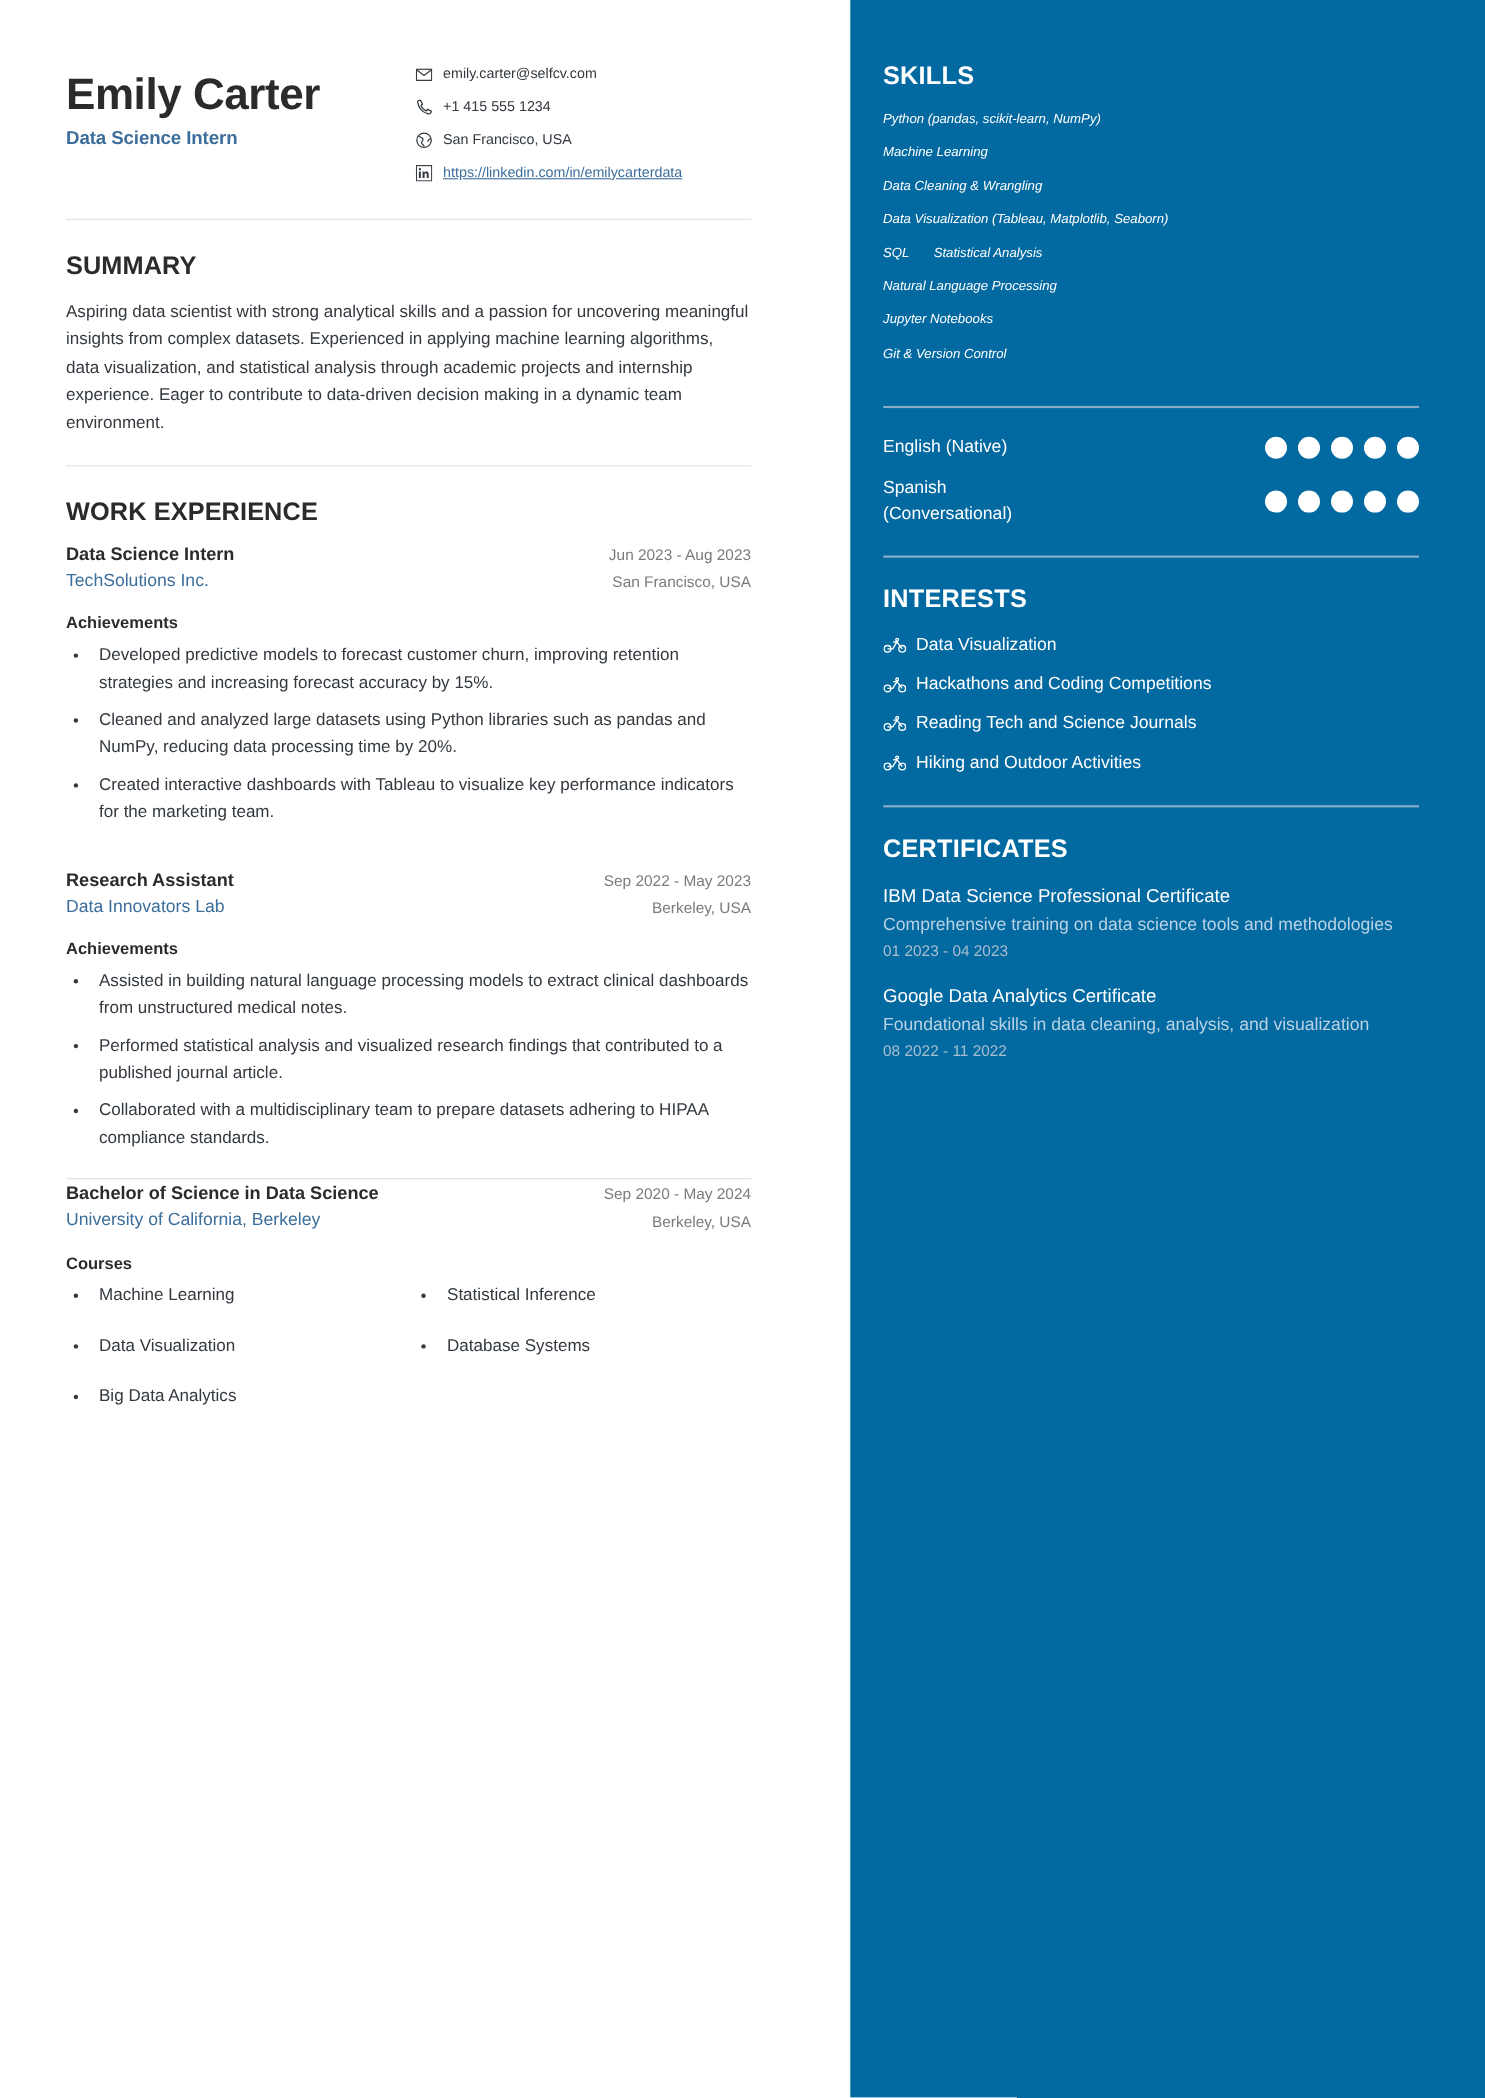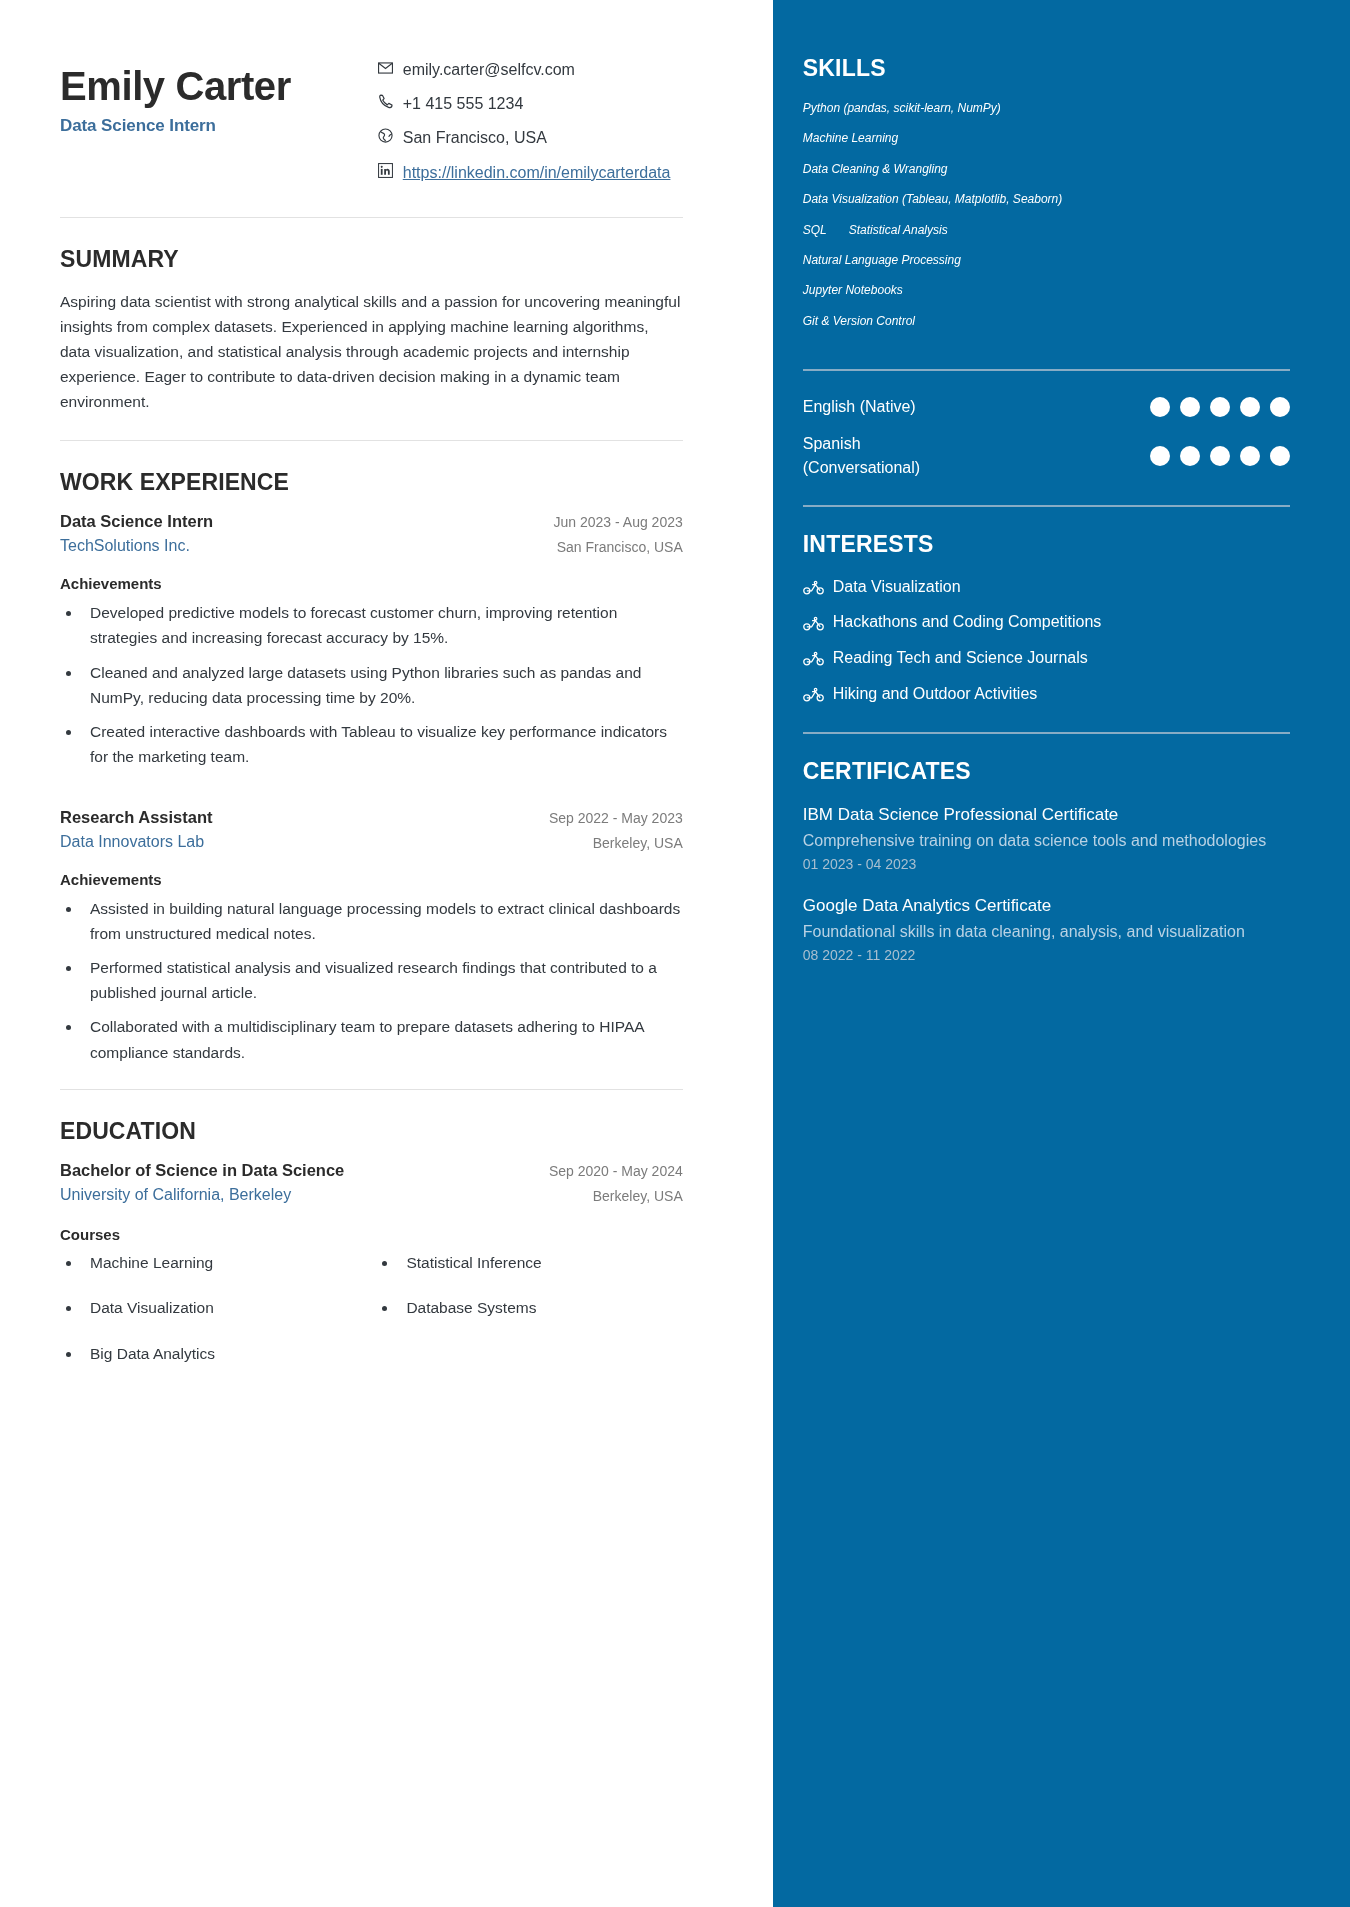--- a/index.html
+++ b/index.html
@@ -49,21 +49,21 @@
   .header-left { padding-top: 12px; }
   .contacts {
     width: 305px;
     padding-top: 6px;
   }
   .contact {
     display: flex;
     align-items: flex-start;
     gap: 9px;
     margin-bottom: 11px;
-    font-size: 16px;
+    font-size: 13px;
     color: #33393f;
     line-height: 1.45;
   }
   .contact .ico {
     flex: 0 0 auto;
     width: 16px;
     height: 17px;
     display: flex;
     align-items: center;
     justify-content: center;
@@ -362,21 +362,20 @@
           <li>Assisted in building natural language processing models to extract clinical dashboards from unstructured medical notes.</li>
           <li>Performed statistical analysis and visualized research findings that contributed to a published journal article.</li>
           <li>Collaborated with a multidisciplinary team to prepare datasets adhering to HIPAA compliance standards.</li>
         </ul>
       </div>
     </div>
 
     <div class="rule" style="margin-top:24px;"></div>
 
     <div>
-      <div class="sec-title">EDUCATION</div>
       <div class="entry">
         <div class="entry-head">
           <div>
             <div class="entry-title">Bachelor of Science in Data Science</div>
             <div class="entry-sub">University of California, Berkeley</div>
           </div>
           <div class="entry-right">
             <div class="entry-meta">Sep 2020 - May 2024</div>
             <div class="entry-meta loc">Berkeley, USA</div>
           </div>

